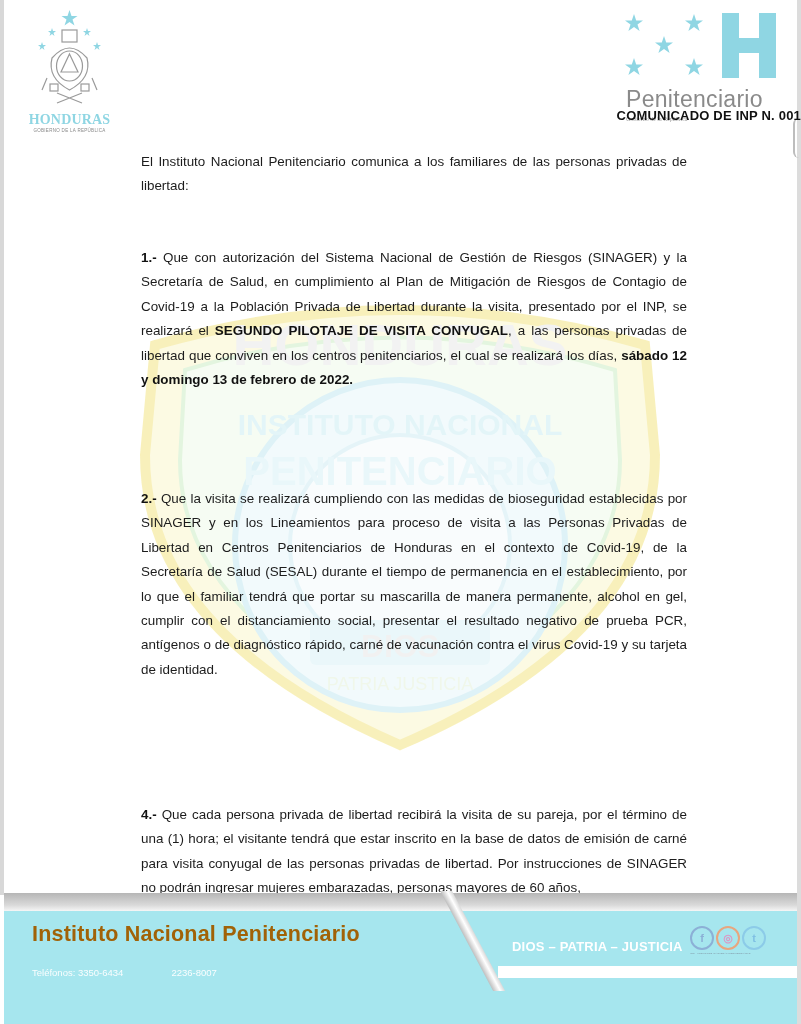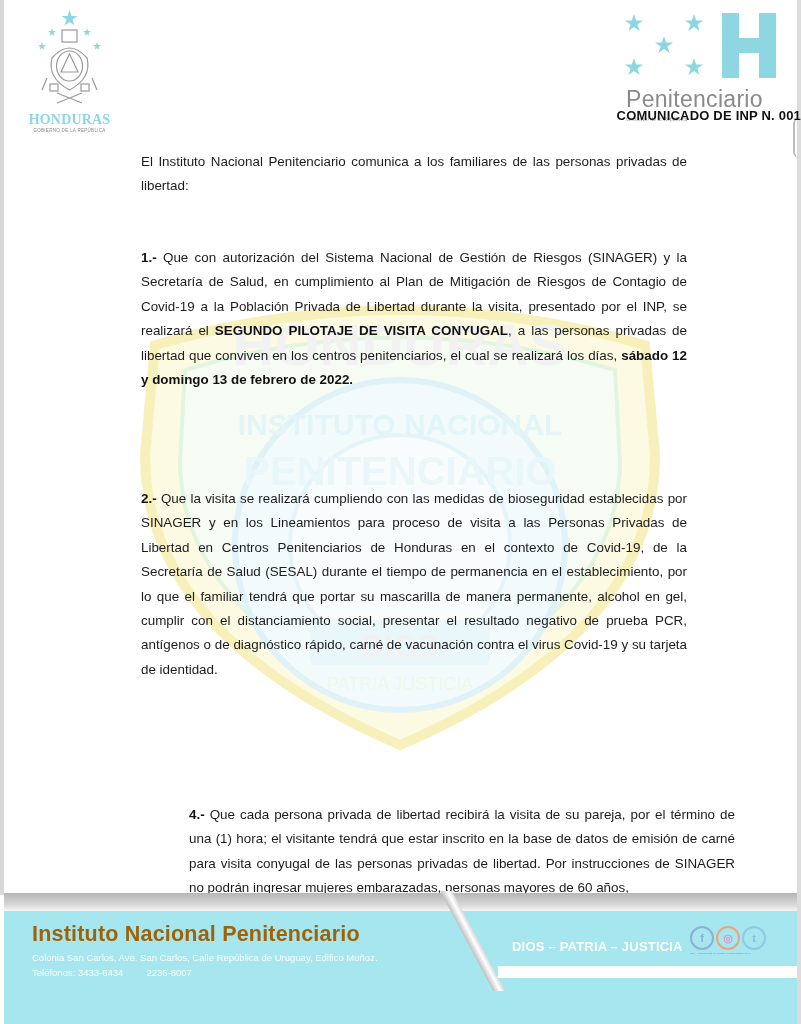--- a/index.html
+++ b/index.html
@@ -25,32 +25,32 @@
 
   .doc-title { position: absolute; left: 0; width: 801px; top: 108px; text-align: right; font-weight: bold; font-size: 13px; color: #111; letter-spacing: 0.2px; }
 
   .body-text { position: absolute; left: 141px; width: 546px; font-size: 13.4px; line-height: 24.4px; text-align: justify; color: #1c1c1c; }
   .body-text b { font-weight: bold; color: #111; }
 
   .intro { top: 150px; }
   .p1 { top: 246px; }
   .p2 { top: 439px; margin-top: 48px; }
   .p3 { top: 682px; }
-  .p4 { top: 803px; margin-left: 48px; }
+  .p4 { top: 803px; }
   .p4 .clip { display: block; height: 98px; overflow: hidden; }
 
   
   .footer-shadow { position: absolute; left: 4px; top: 893px; width: 793px; height: 20px; background: linear-gradient(#b6b6b6, #d9d9d9 60%, #ffffff); }
   .footer { position: absolute; left: 4px; top: 911px; width: 793px; height: 113px; background: #a6e6ee; }
   .footer-white-band { position: absolute; left: 498px; top: 966px; width: 299px; height: 12px; background: #ffffff; }
   .footer-diag { position: absolute; left: 440px; top: 891px; width: 12px; height: 100px; background: linear-gradient(90deg, #bfbfbf, #ffffff 60%, #d9d9d9); transform: skewX(28deg); transform-origin: top left; }
   .footer-title { position: absolute; left: 32px; top: 922px; color: #a16207; font-weight: bold; font-size: 21.5px; letter-spacing: 0.2px; }
   .footer-address { position: absolute; left: 32px; top: 952px; color: #ffffff; font-size: 9.5px; opacity: 0.95; }
   .footer-phones { position: absolute; left: 32px; top: 967px; color: #ffffff; font-size: 9.5px; opacity: 0.95; }
-  .footer-phones span + span { margin-left: 23px; }
+  .footer-phones span + span { margin-left: 48px; }
   .motto { position: absolute; left: 512px; top: 939px; color: #ffffff; font-weight: bold; font-size: 13px; letter-spacing: 0.2px; }
   .social { position: absolute; left: 690px; top: 926px; display: flex; gap: 2px; }
   .social .ic { width: 24px; height: 24px; border-radius: 50%; border: 2px solid #8cb0d6; display: flex; align-items: center; justify-content: center; font-size: 11px; color: #8cb0d6; font-weight: bold; }
   .social .ic.ig { border-color: #e8a67f; color: #d99ac6; }
   .social .ic.tw { border-color: #8ccbe8; color: #7fc0e3; }
   .social-caption { position: absolute; left: 690px; top: 952px; width: 85px; font-size: 2.5px; color: #7a8a9a; letter-spacing: 0.2px; white-space: nowrap; overflow: hidden; }
 </style>
 </head>
 <body>
 
@@ -124,22 +124,21 @@
 
   <p class="body-text p4">
       <span class="clip"><b>4.-</b><span> Que cada persona privada de libertad recibirá la visita de su pareja, por el término de una (1) hora; el visitante tendrá que estar inscrito en la base de datos de emisión de carné para visita conyugal de las personas privadas de libertad. Por instrucciones de SINAGER no podrán ingresar mujeres embarazadas, personas mayores de 60 años,</span></span>
     </p>
 
   <div class="footer-shadow"></div>
   <div class="footer"></div>
   <div class="footer-white-band"></div>
   <div class="footer-diag"></div>
   <div class="footer-title">Instituto Nacional Penitenciario</div>
-  <div class="footer-address">Colonia San Carlos, Ave. San Carlos, Calle República de Uruguay, Edifico Muñoz.</div>
-  <div class="footer-phones"><span>Teléfonos: 3433-6434</span><span>2236-8007</span></div>
+  <div class="footer-phones"><span>Teléfonos: 3350-6434</span><span>2236-8007</span></div>
   <div class="motto">DIOS – PATRIA – JUSTICIA</div>
   <div class="social">
     <div class="ic fb">f</div>
     <div class="ic ig">◎</div>
     <div class="ic tw">t</div>
   </div>
   <div class="social-caption">INP - INSTITUTO NACIONAL PENITENCIARIO</div>
 </div>
 
 </body></html>

